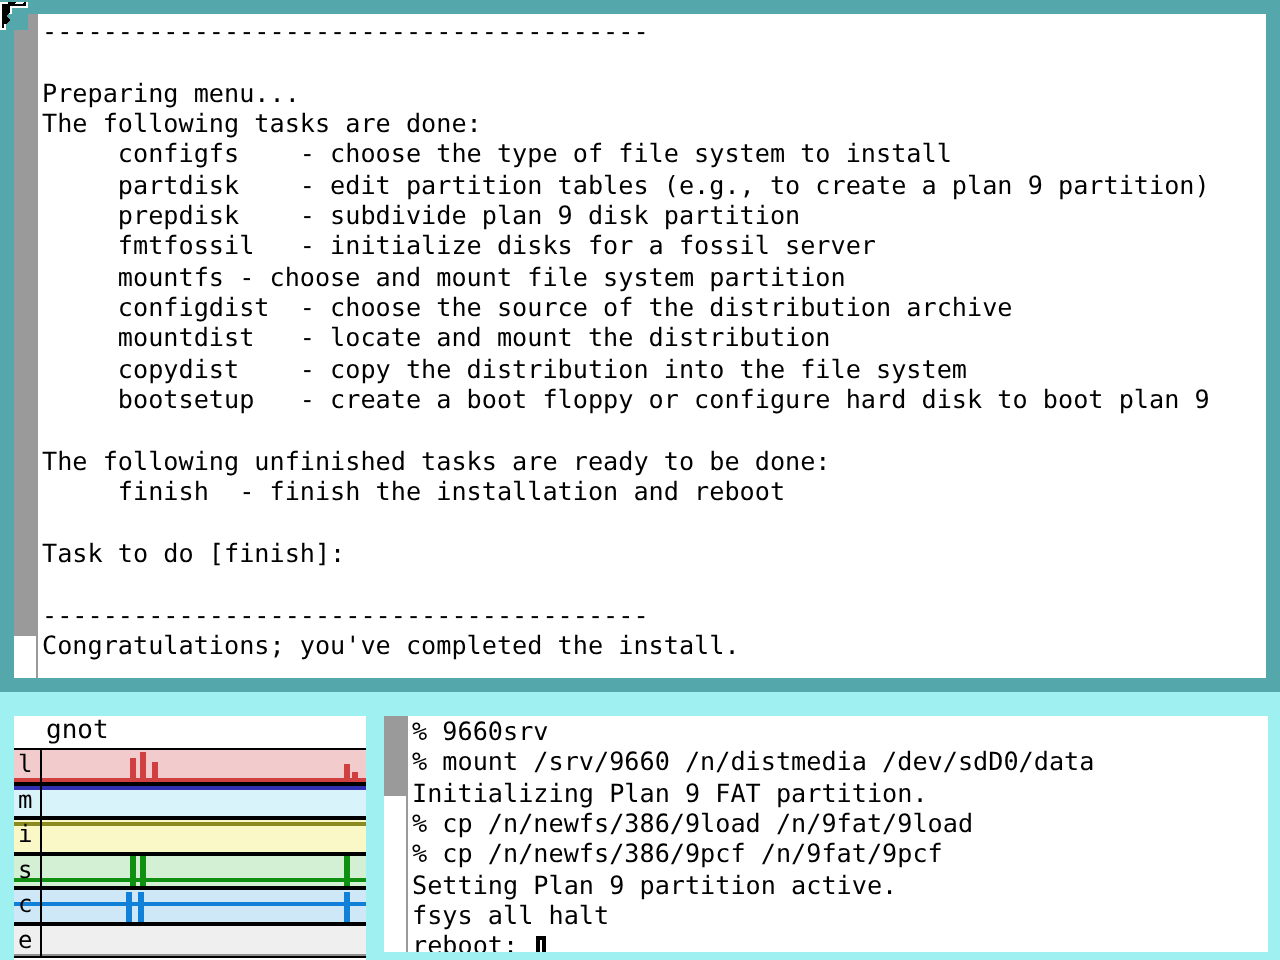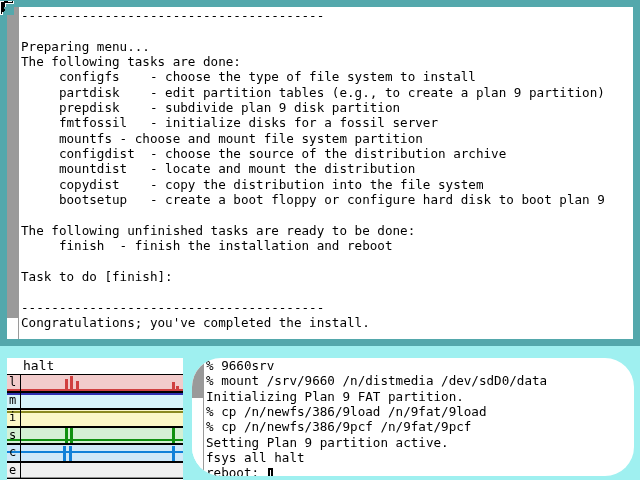--- a/index.html
+++ b/index.html
@@ -98,21 +98,21 @@
         <polygon points="0,0 14,0 14,3 6,3 6,6 3,6 3,14 0,14" fill="#ffffff"></polygon>
         <polygon points="2,1 13,1 13,2 5,2 5,5 2,5 2,13 1,13 1,1" fill="#000000"></polygon>
         <polygon points="3,3 5,5 3,7 5,9 3,11 2,11 2,3" fill="#000000"></polygon>
         <polygon points="4,0 8,0 6,2 10,2 12,0 13,0 13,1 4,1" fill="#000000"></polygon>
       </svg>
     </div>
   </div>
 
   <div class="rio-win unselected" style="left:0;top:352px;width:190px;height:128px;">
     <div class="rio-body" style="left:7px;top:6px;width:176px;height:122px;">
-      <div class="stats-title" style="left:16px;top:0px;">halt</div>
+      <div class="stats-title" style="left:16px;top:0px;">gnot</div>
       <div id="stat-rows">
           <div class="stat-row" style="top: 16px; height: 17.5px; width: 176px; background: rgb(242, 204, 204);">
             <div class="stat-plot">
               <div class="stat-fill" style="height: 6%; background: rgb(242, 204, 204);"></div>
               <div class="stat-line" style="bottom: calc(6% - 1px); background: rgb(208, 64, 64);"></div>
               <div class="spike" style="left: 33%; width: 3px; height: 72%; background: rgb(208, 64, 64);"></div>
               <div class="spike" style="left: 36%; width: 3px; height: 95%; background: rgb(208, 64, 64);"></div>
               <div class="spike" style="left: 39%; width: 3px; height: 60%; background: rgb(208, 64, 64);"></div>
               <div class="spike" style="left: 62%; width: 3px; height: 12%; background: rgb(208, 64, 64);"></div>
               <div class="spike" style="left: 94%; width: 3px; height: 55%; background: rgb(208, 64, 64);"></div>
@@ -165,21 +165,21 @@
               <div class="stat-line" style="bottom: calc(2% - 1px); background: rgb(144, 144, 144);"></div>
             </div>
             <div class="stat-vline"></div>
             <div class="stat-label">e</div>
           </div>
         </div>
     </div>
   </div>
 
   <div class="rio-win unselected" style="left:186px;top:352px;width:454px;height:128px;">
-    <div class="rio-body" style="left:6px;top:6px;width:442px;height:118px;border-radius:29px;">
+    <div class="rio-body" style="left:6px;top:6px;width:442px;height:118px;">
 
       <div class="scrollbar" style="left:0;height:118px;">
         <div class="scroll-thumb" style="top:0;height:40px;"></div>
       </div>
 
       <div class="termtext" style="left:14px;top:0px;"><span>% 9660srv
 % mount /srv/9660 /n/distmedia /dev/sdD0/data
 Initializing Plan 9 FAT partition.
 % cp /n/newfs/386/9load /n/9fat/9load
 % cp /n/newfs/386/9pcf /n/9fat/9pcf

